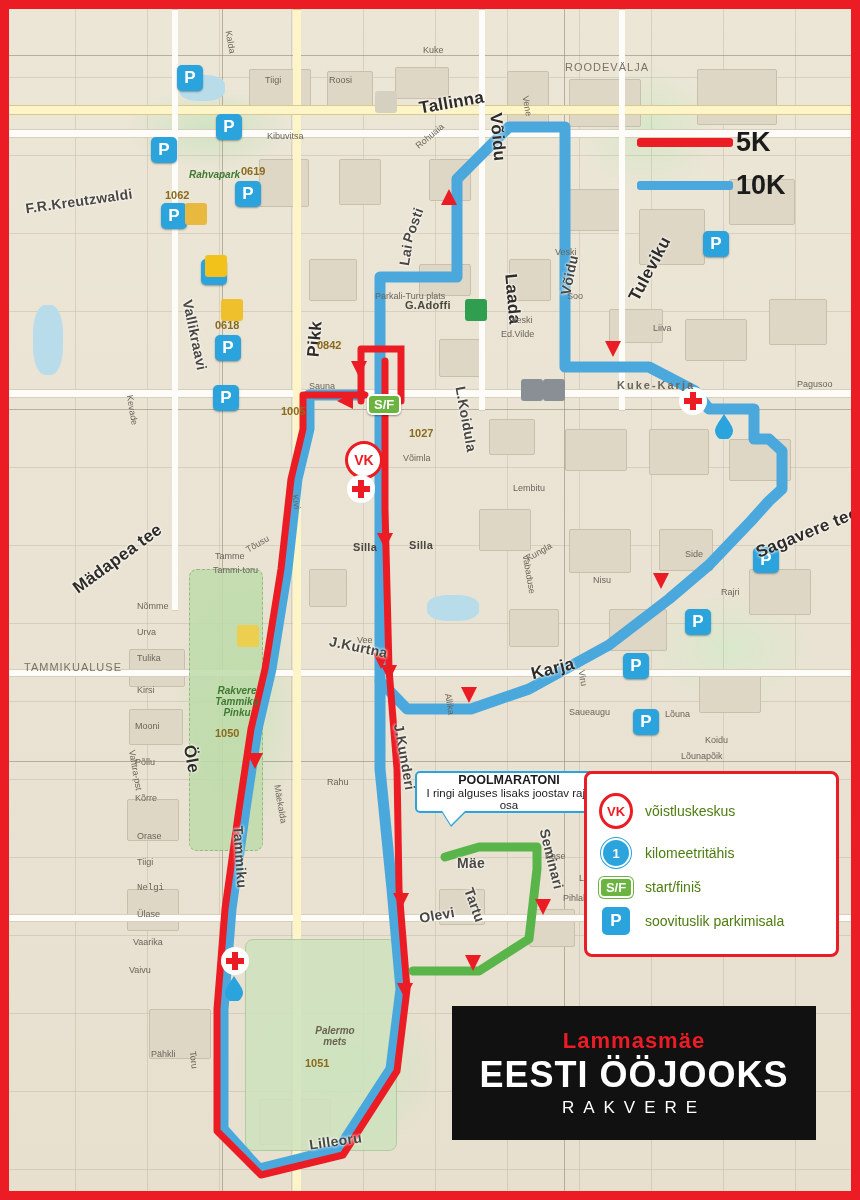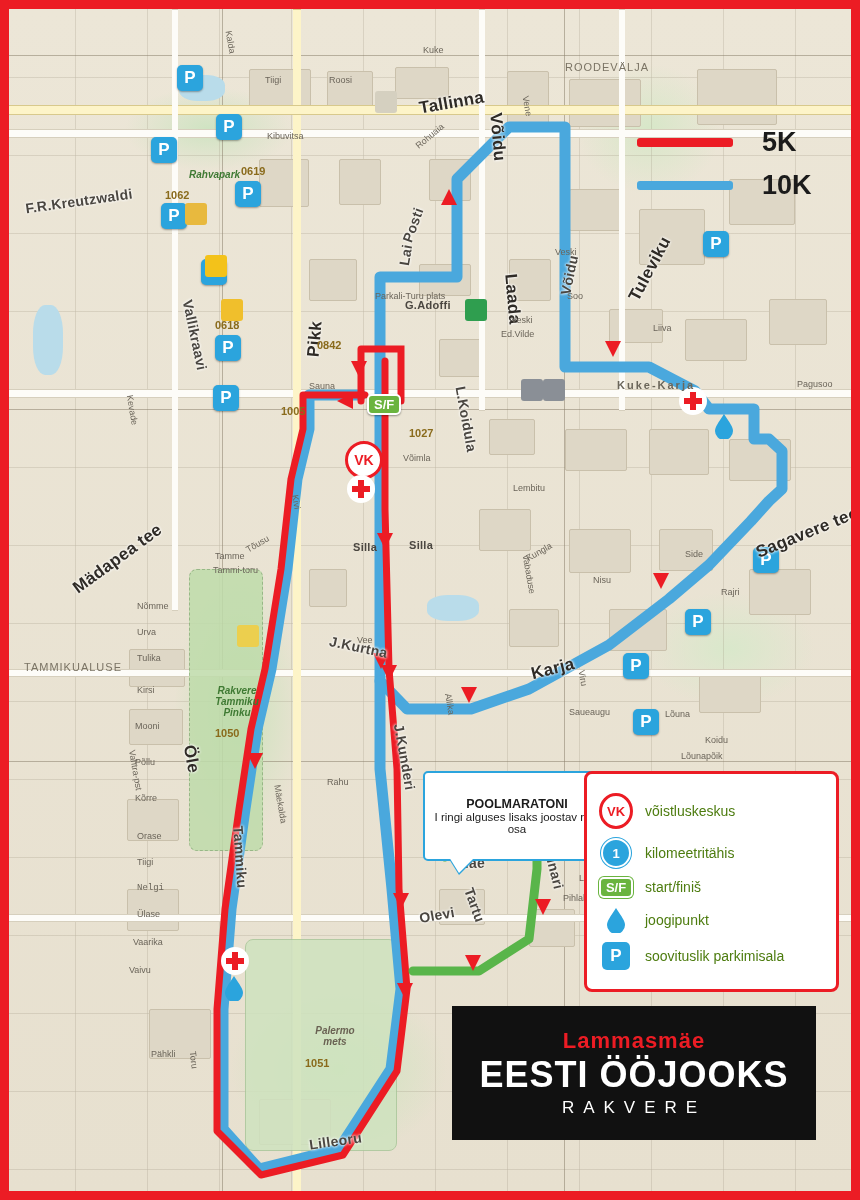--- a/index.html
+++ b/index.html
@@ -60,32 +60,32 @@
     font-size:13px;font-weight:700;padding:1px 5px;box-shadow:0 1px 2px rgba(0,0,0,.4);}
   .vk{position:absolute;width:32px;height:32px;border-radius:50%;background:#fff;border:3px solid #ec1c24;
     color:#ec1c24;font-weight:700;font-size:14px;display:flex;align-items:center;justify-content:center;}
   .cross{position:absolute;width:28px;height:28px;border-radius:50%;background:#fff;display:flex;align-items:center;justify-content:center;}
   .cross:before{content:"";position:absolute;width:18px;height:6px;background:#ec1c24;}
   .cross:after{content:"";position:absolute;width:6px;height:18px;background:#ec1c24;}
   .drop{position:absolute;width:22px;height:26px;}
 
   
   .keybox{position:absolute;left:628px;top:118px;width:200px;}
-  .keyrow{display:flex;align-items:center;gap:29px;margin-bottom:12px;}
+  .keyrow{display:flex;align-items:center;gap:3px;margin-bottom:12px;}
   .keyline{width:96px;height:9px;border-radius:3px;}
   .keylabel{font-size:27px;font-weight:700;color:#1b1b1b;}
 
   
   .legend{position:absolute;left:575px;top:762px;width:225px;background:#fff;border:3px solid #ec1c24;border-radius:8px;padding:10px 12px;}
   .lrow{display:flex;align-items:center;gap:12px;margin:9px 0;}
   .lrow .ltext{font-size:14px;color:#4d7c0f;line-height:1.15;}
   .lico{width:34px;display:flex;justify-content:center;align-items:center;flex:0 0 34px;}
 
   
-  .callout{position:absolute;left:406px;top:762px;width:168px;background:#fff;border:2px solid #2ba4dd;border-radius:5px;padding:24px 8px;margin-left:8px;}
+  .callout{position:absolute;left:406px;top:762px;width:168px;background:#fff;border:2px solid #2ba4dd;border-radius:5px;padding:0 8px;}
   .callout b{display:block;font-size:12.5px;color:#1b1b1b;text-align:center;}
   .callout span{display:block;font-size:11.5px;color:#1b1b1b;text-align:center;}
   .callout .tail{position:absolute;left:24px;bottom:-14px;width:0;height:0;border-left:10px solid transparent;border-right:16px solid transparent;border-top:16px solid #fff;filter:drop-shadow(0 2px 0 #2ba4dd);}
 
   
   .title{position:absolute;left:443px;top:997px;width:364px;height:134px;background:#111;color:#fff;
     display:flex;flex-direction:column;align-items:center;justify-content:center;}
   .title .brand{font-size:22px;letter-spacing:1px;color:#fff;margin-bottom:2px;}
   .title .brand i{color:#ec1c24;font-style:normal;font-weight:700;}
   .title .main{font-size:36px;font-weight:700;letter-spacing:1px;line-height:1.05;}
@@ -362,28 +362,20 @@
       <div class="ltext">kilomeetritähis</div>
     </div>
     <div class="lrow">
       <div class="lico">
         <div style="background:#6ab43f;color:#fff;border:2px solid #fff;box-shadow:0 0 0 1px #6ab43f;border-radius:5px;font-size:13px;font-weight:700;padding:1px 5px;">S/F</div>
       </div>
       <div class="ltext">start/finiš</div>
     </div>
     <div class="lrow">
       <div class="lico">
-        <svg width="22" height="26" viewBox="0 0 22 26">
-            <path d="M11 1 C5 10 2 14 2 18 a9 9 0 0 0 18 0 C20 14 17 10 11 1z" fill="#2ba4dd"></path>
-          </svg>
-      </div>
-      <div class="ltext">joogipunkt</div>
-    </div>
-    <div class="lrow">
-      <div class="lico">
         <div style="width:28px;height:28px;background:#2ba4dd;border-radius:5px;color:#fff;font-weight:700;font-size:17px;display:flex;align-items:center;justify-content:center;">P</div>
       </div>
       <div class="ltext">soovituslik parkimisala</div>
     </div>
   </div>
 
   <div class="title">
     <div class="brand"><i>Lammasmäe</i></div>
     <div class="main">EESTI ÖÖJOOKS</div>
     <div class="sub">RAKVERE</div>

